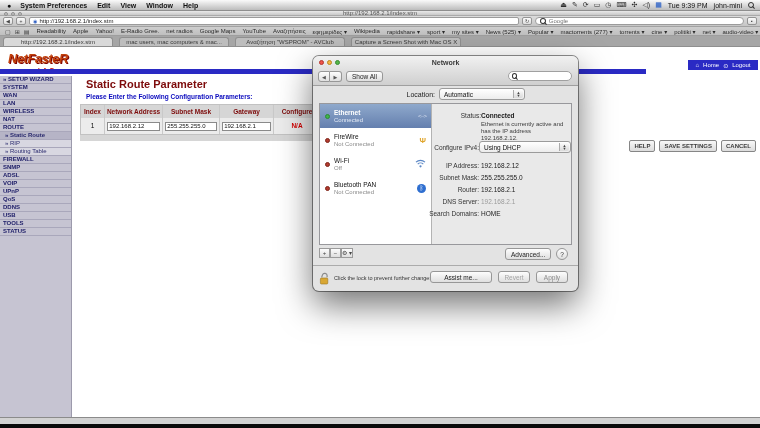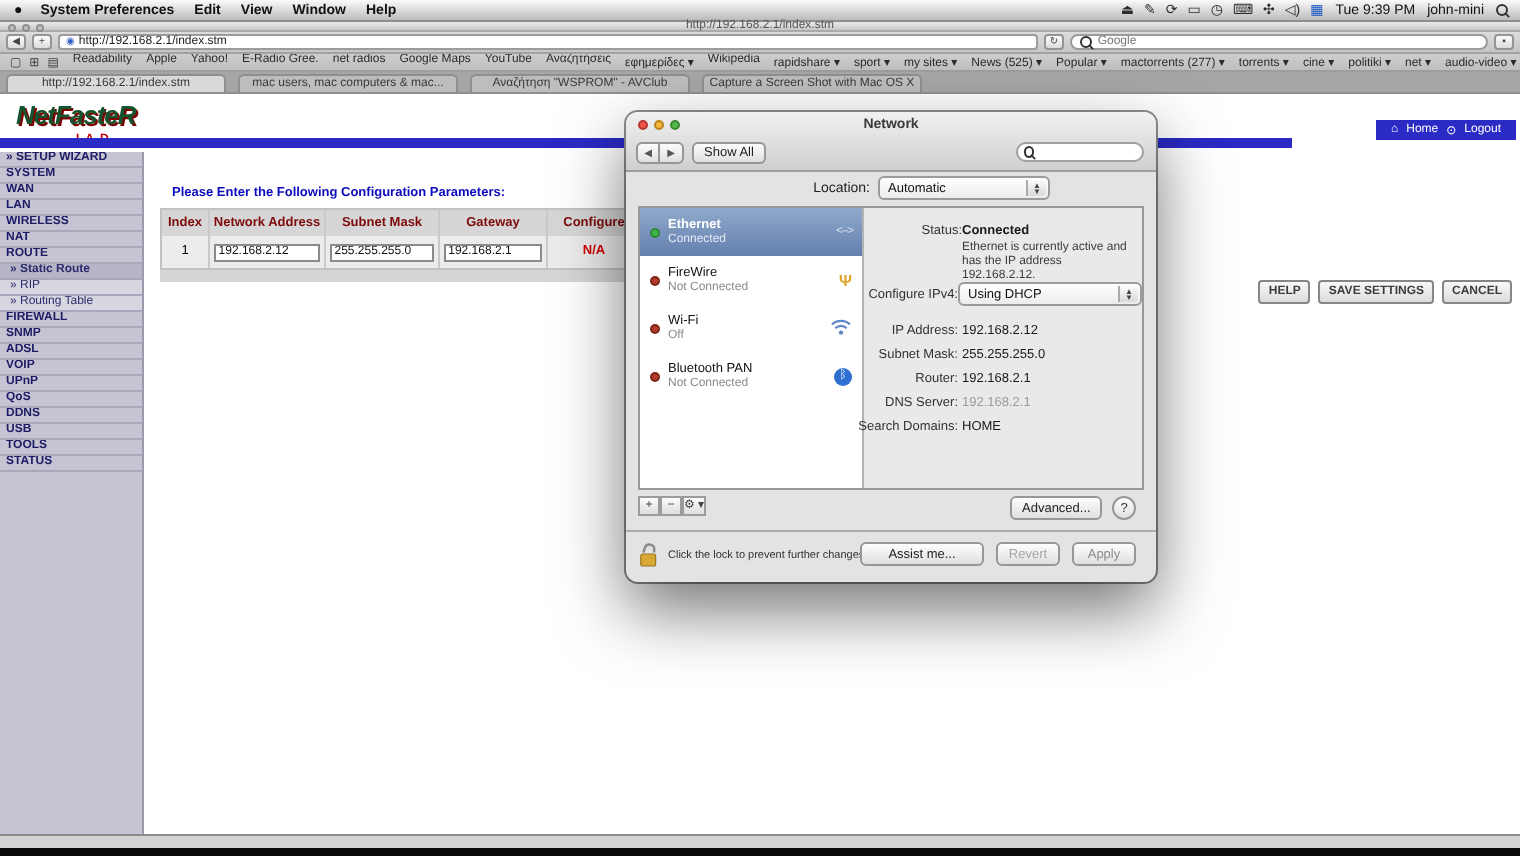--- a/index.html
+++ b/index.html
@@ -43,21 +43,21 @@
   .bm-ico { font-size:6px; color:#3d3d3d; }
   .tabsbar { height:11px; background:#a6a6a6; display:flex; align-items:flex-end; gap:6px; padding:0 3px; border-bottom:1px solid #8f8f8f; }
   .tab { width:110px; height:9px; background:#bdbdbd; border:1px solid #8f8f8f; border-bottom:none;
     border-radius:3px 3px 0 0; font-size:6px; color:#3a3a3a; text-align:center; line-height:9px;
     overflow:hidden; white-space:nowrap; text-overflow:ellipsis; }
   .tab.active { background:#d9d9d9; }
 
   
   .page { position:absolute; top:36px; left:0; width:760px; height:370px; background:#ffffff; overflow:hidden; }
   .logo { left:8px; top:2px; }
-  .logo-main { font-size:13px; font-style:italic; font-weight:900; color:#14532d;
+  .logo-main { font-size:13px; font-style:italic; font-weight:900; color:#c2410c;
     text-shadow:1px 1px 0 #7e0000; letter-spacing:-0.5px; }
   .logo-sub { font-size:6px; font-weight:bold; color:#c40000; letter-spacing:3px; margin-left:30px; display:block; }
   .banner { right:4px; top:0; font-size:17px; font-weight:bold; color:#cbcbcb; letter-spacing:1px; }
   .bluebar { top:22px; left:0; width:646px; height:5px; background:#2a2ac4; }
   .homebar { top:13px; left:688px; width:70px; height:10px; background:#2a2ac4; color:#fff;
     font-size:6px; display:flex; align-items:center; justify-content:center; gap:4px; }
   .homebar .ic { font-size:6px; }
   .sidebar { top:29px; left:0; width:72px; bottom:0; background:#c6c4d2; border-right:1px solid #9c9aac; }
   .side-item { height:8px; line-height:7px; font-size:6px; font-weight:bold; color:#1b1b66;
     padding-left:3px; border-bottom:1px solid #a9a7bb; overflow:hidden; white-space:nowrap; }
@@ -282,20 +282,21 @@
           <div class="side-item main">VOIP</div>
           <div class="side-item main">UPnP</div>
           <div class="side-item main">QoS</div>
           <div class="side-item main">DDNS</div>
           <div class="side-item main">USB</div>
           <div class="side-item main">TOOLS</div>
           <div class="side-item main">STATUS</div>
         </div>
 
       <div class="abs main">
+        <div class="abs pg-title">Static Route Parameter</div>
         <div class="abs pg-sub">Please Enter the Following Configuration Parameters:</div>
 
         <div class="abs rtable">
           <div class="trow head">
             <div class="cell">Index</div>
             <div class="cell">Network Address</div>
             <div class="cell">Subnet Mask</div>
             <div class="cell">Gateway</div>
             <div class="cell">Configure</div>
           </div>

